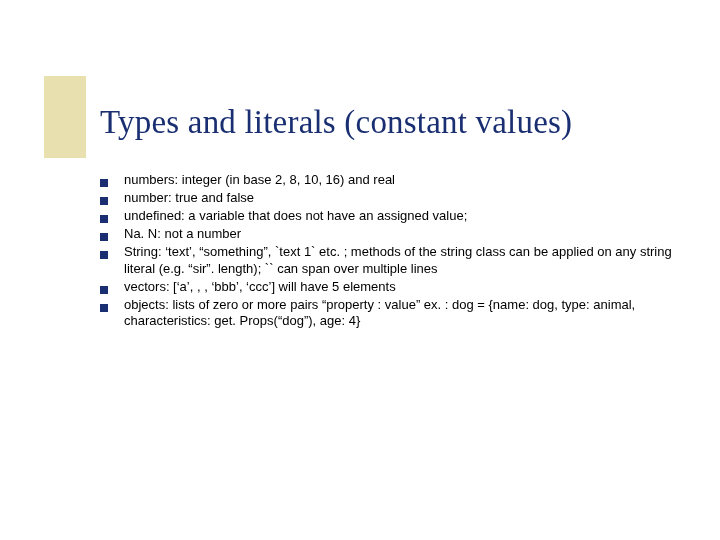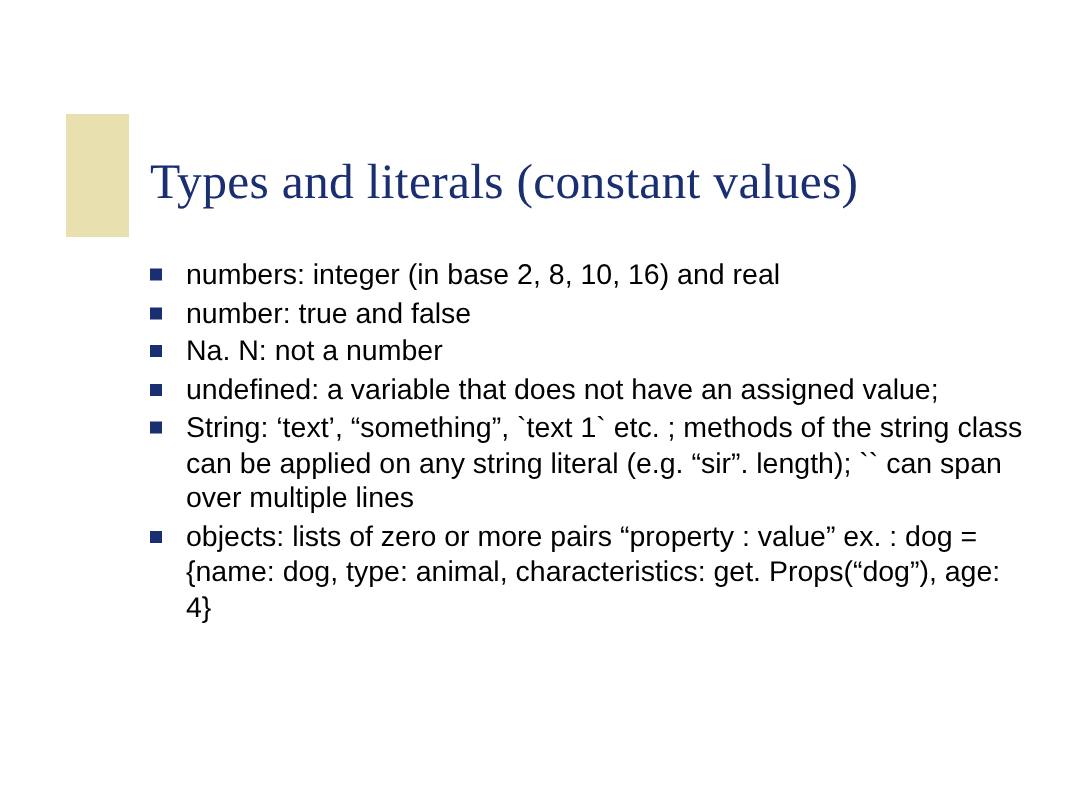--- a/index.html
+++ b/index.html
@@ -35,21 +35,21 @@
     font-weight: 400;
     white-space: nowrap;
     letter-spacing: 0.2px;
     font-family: Liberation Serif, serif;
   }
   .bullets {
     position: absolute;
     left: 100px;
     top: 172px;
     width: 584px;
-    font-size: 19px;
+    font-size: 13px;
     line-height: 1.24;
     color: #000;
   }
   .b {
     display: flex;
     align-items: flex-start;
     margin-bottom: 2px;
   }
   .b .m {
     flex: 0 0 24px;
@@ -84,34 +84,40 @@
     <div class="b">
       <div class="m">
           <span></span>
         </div>
       <div class="t">number: true and false</div>
     </div>
     <div class="b">
       <div class="m">
           <span></span>
         </div>
-      <div class="t">Na. N: not a number</div>
+      <div class="t">undefined: a variable that does not have an assigned value;</div>
     </div>
     <div class="b">
       <div class="m">
           <span></span>
         </div>
-      <div class="t">undefined: a variable that does not have an assigned value;</div>
+      <div class="t">Na. N: not a number</div>
     </div>
     <div class="b">
       <div class="m">
           <span></span>
         </div>
       <div class="t">String: ‘text’, “something”, `text 1` etc. ; methods of the string class can be applied on any string literal (e.g. “sir”. length); `` can span over multiple lines</div>
     </div>
     <div class="b">
       <div class="m">
           <span></span>
         </div>
+      <div class="t">vectors: [‘a’, , , ‘bbb’, ‘ccc’] will have 5 elements</div>
+    </div>
+    <div class="b">
+      <div class="m">
+          <span></span>
+        </div>
       <div class="t">objects: lists of zero or more pairs “property : value” ex. : dog = {name: dog, type: animal, characteristics: get. Props(“dog”), age: 4}</div>
     </div>
   </div>
 </div>
 
 </body></html>

